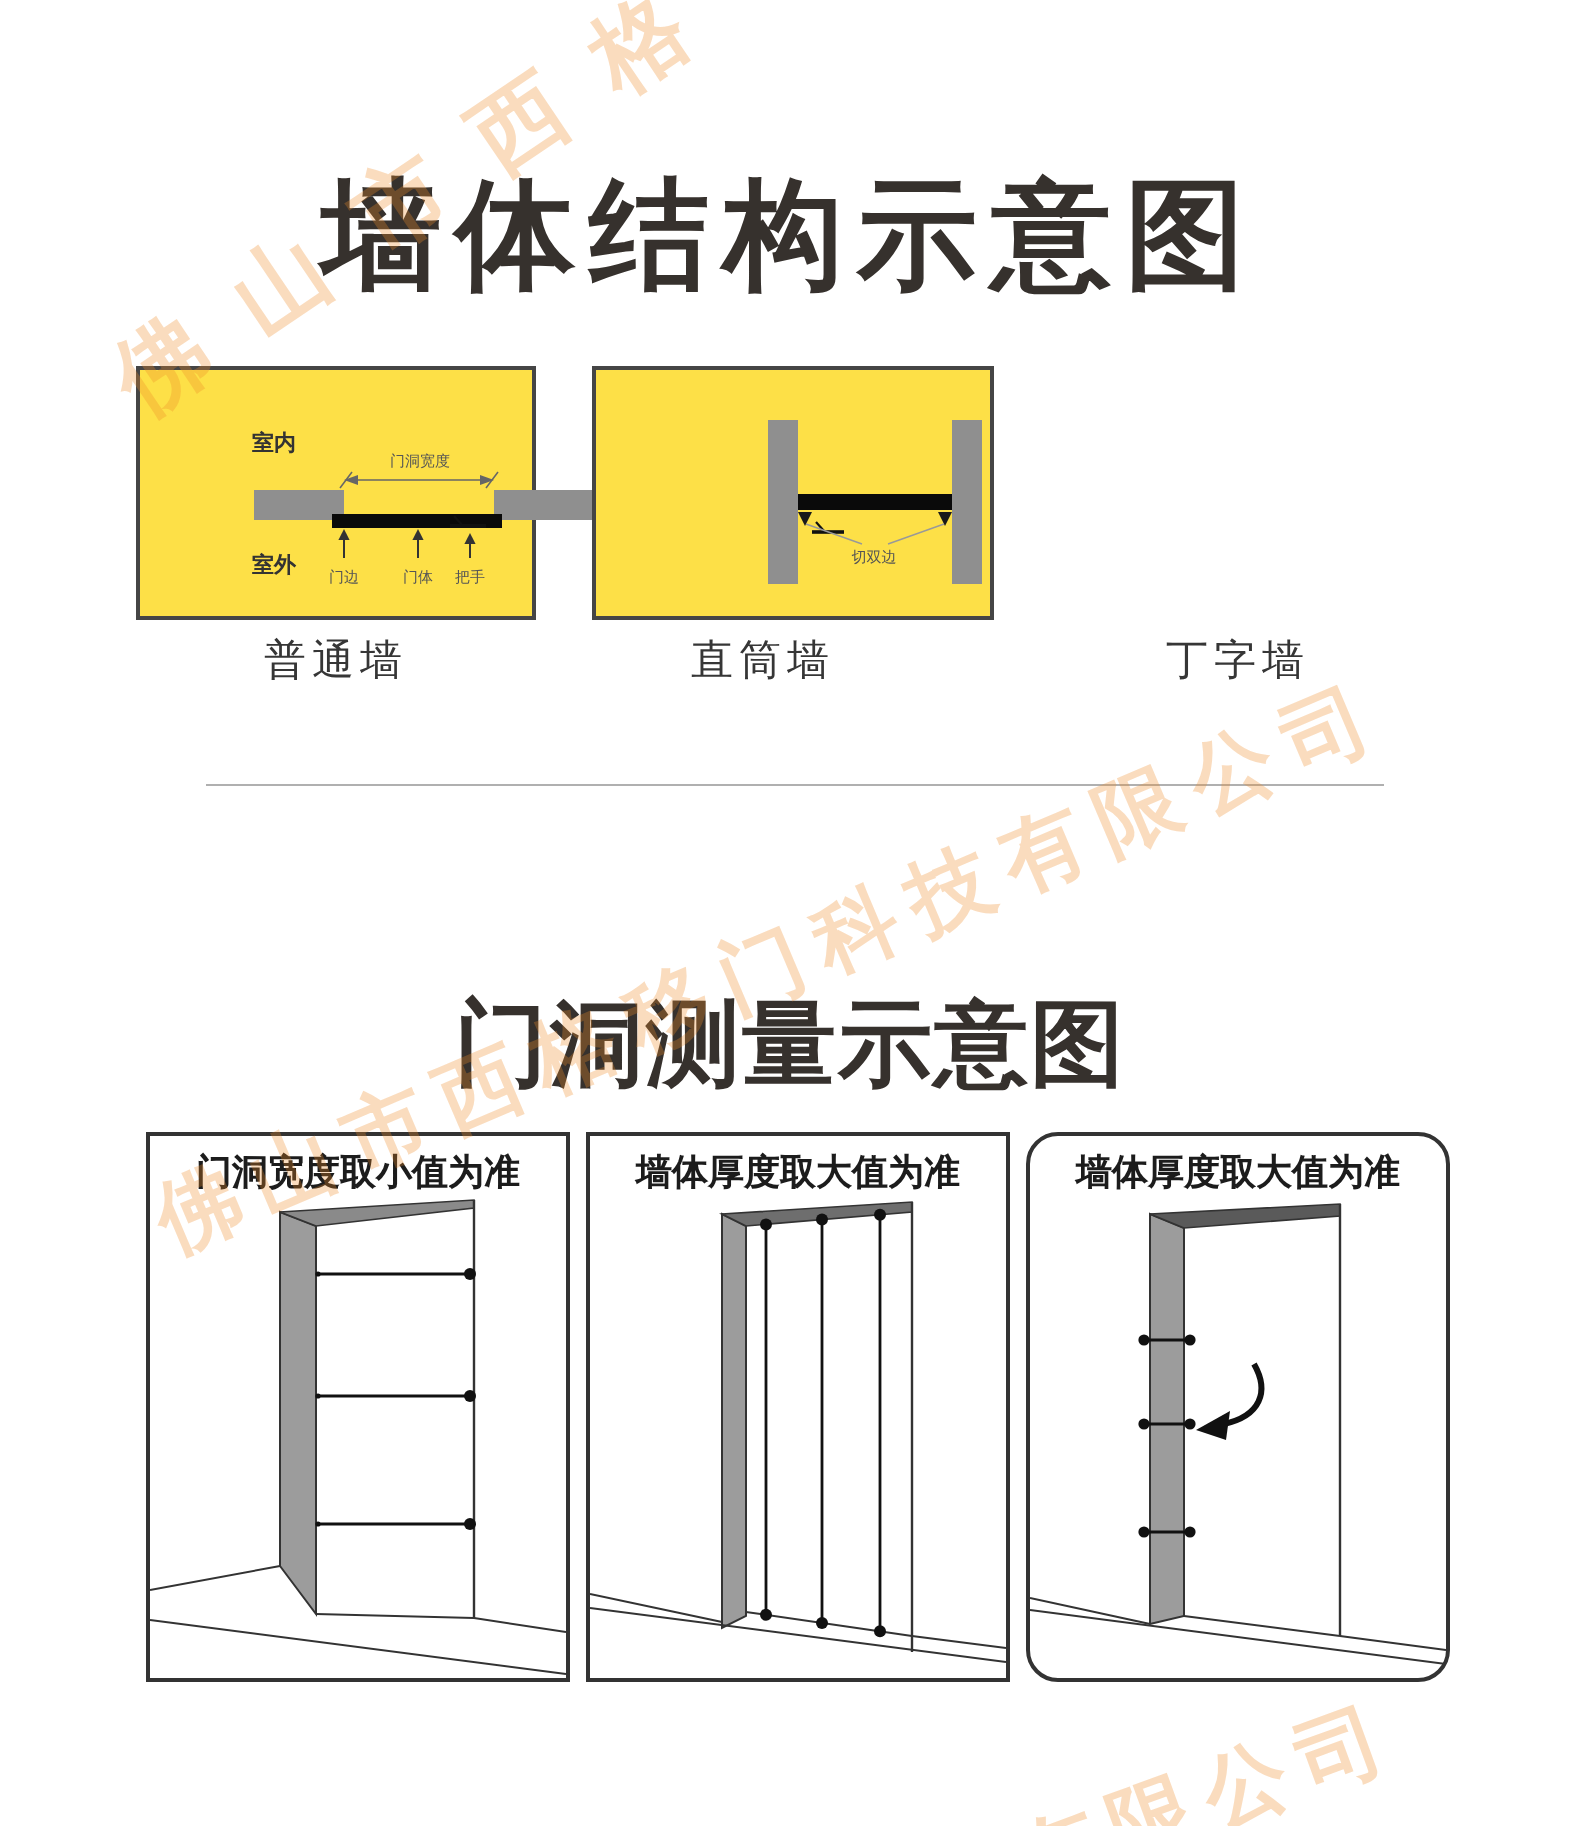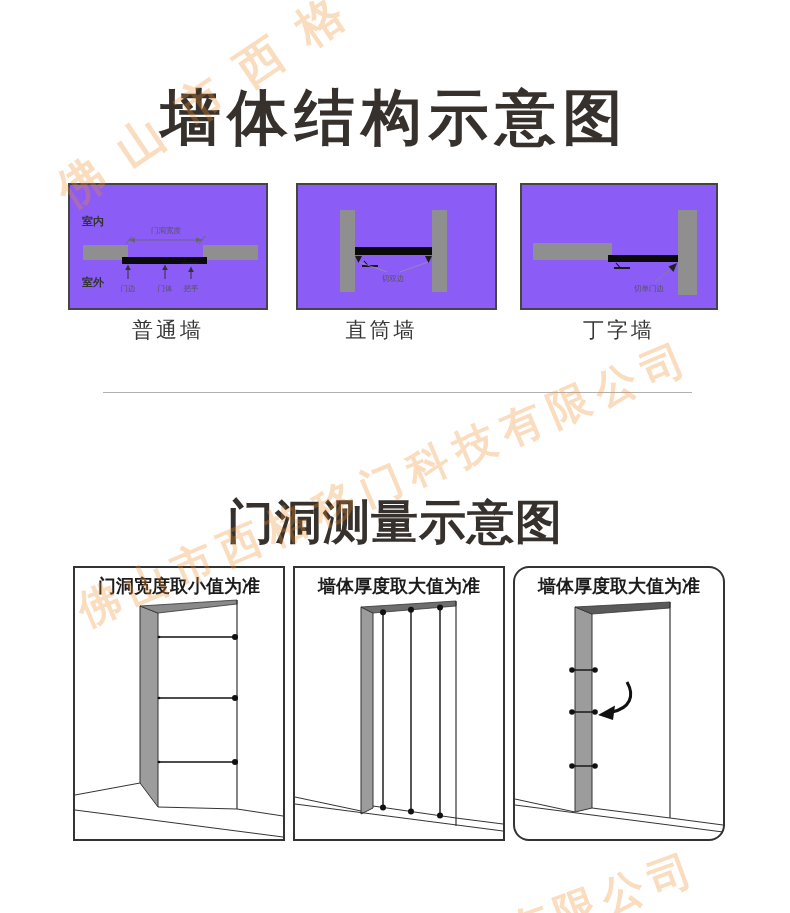--- a/index.html
+++ b/index.html
@@ -4,22 +4,22 @@
 <style>
   html,body{margin:0;padding:0;background:#fff;}
   .page{position:relative;width:790px;height:913px;background:#fff;overflow:hidden;
         font-family:"Liberation Sans",sans-serif;}
   
   .big-title{position:absolute;left:0;width:790px;text-align:center;color:#36312d;
              font-weight:800;line-height:1;margin-top:34px;}
   #title-wall{top:54px;font-size:60px;letter-spacing:7px;}
   #title-measure{top:464px;font-size:47px;letter-spacing:1px;}
   
-  .wbox{position:absolute;top:183px;height:127px;background:#8b5cf6;border:2px solid #454545;
-        box-sizing:border-box;}
+  .wbox{position:absolute;top:183px;height:127px;background:#fde047;border:2px solid #454545;
+        box-sizing:border-box;padding-left:44px;}
   #wbox1{left:68px;width:200px;}
   #wbox2{left:296px;width:201px;}
   #wbox3{left:520px;width:198px;}
   .caption{position:absolute;top:316px;height:26px;text-align:center;color:#363636;
            font-size:21px;letter-spacing:3px;}
   #cap1{left:68px;width:200px;}
   #cap2{left:283px;width:197px;}
   #cap3{left:520px;width:198px;}
   
   .divider{position:absolute;top:392px;left:103px;width:589px;height:1px;background:#b0b0b0;}
@@ -96,34 +96,20 @@
         <line x1="70" y1="80.5" x2="66" y2="76" stroke-width="1.1"></line>
       </g>
       <g stroke="#999" stroke-width="0.7">
         <line x1="89" y1="87" x2="61" y2="77"></line>
           <line x1="102" y1="87" x2="130" y2="77"></line>
       </g>
       <text class="tiny" x="95" y="96" text-anchor="middle">切双边</text>
     </svg>
   </div>
 
-  <div class="wbox" id="wbox3">
-    <svg width="194" height="123" viewBox="0 0 194 123">
-      <rect x="11" y="58" width="79" height="17" fill="#8f8f8f"></rect>
-      <rect x="156" y="25" width="19" height="85" fill="#8f8f8f"></rect>
-      <rect x="86" y="70" width="70" height="7" fill="#0a0a0a"></rect>
-      <g stroke="#111">
-        <line x1="92" y1="83" x2="108" y2="83" stroke-width="1.8"></line>
-        <line x1="98" y1="82.5" x2="94" y2="78" stroke-width="1.1"></line>
-      </g>
-      <line x1="133" y1="97" x2="150" y2="83" stroke="#888" stroke-width="0.8"></line>
-      <polygon points="155,78 146.5,81.5 151.5,87" fill="#222"></polygon>
-      <text class="tiny" x="127" y="106" text-anchor="middle">切单门边</text>
-    </svg>
-  </div>
 
   <div class="caption" id="cap1">普通墙</div>
   <div class="caption" id="cap2">直筒墙</div>
   <div class="caption" id="cap3">丁字墙</div>
 
   <div class="divider"></div>
 
   <div class="big-title" id="title-measure">门洞测量示意图</div>
 
   <div class="mbox" id="mbox1">

